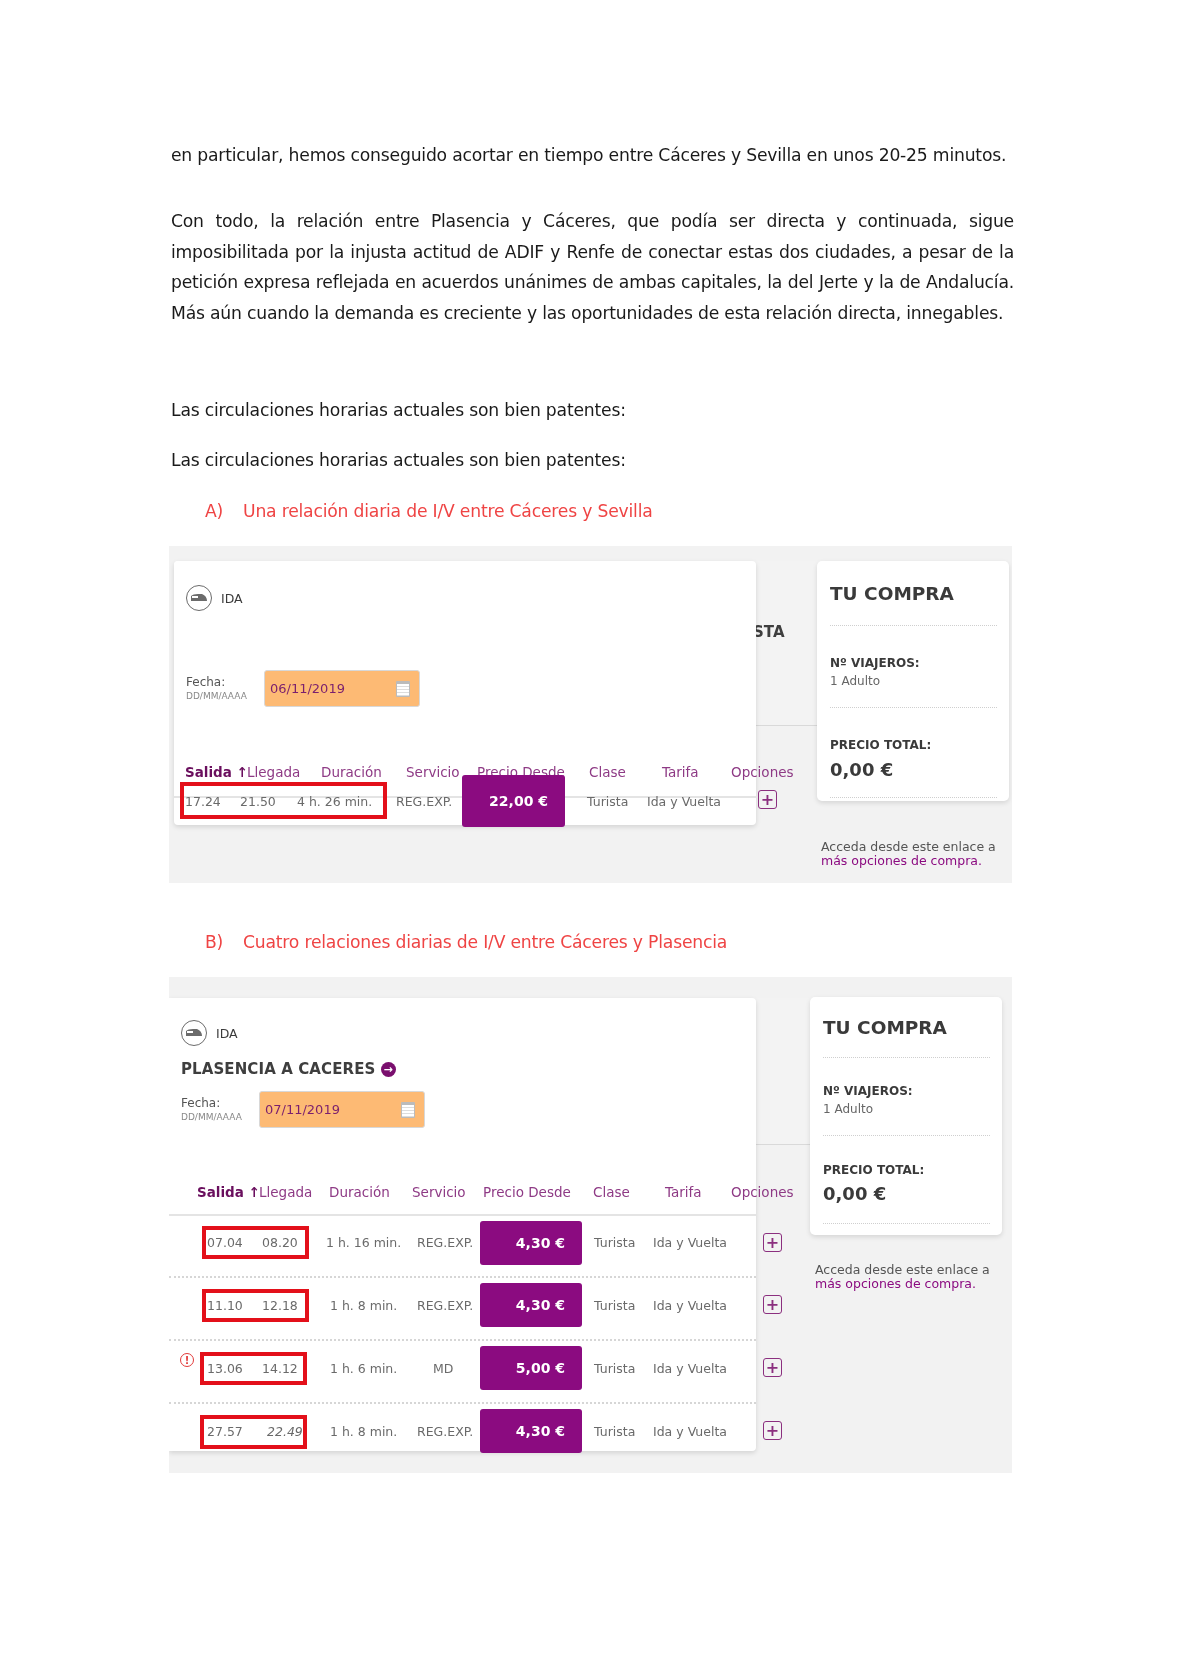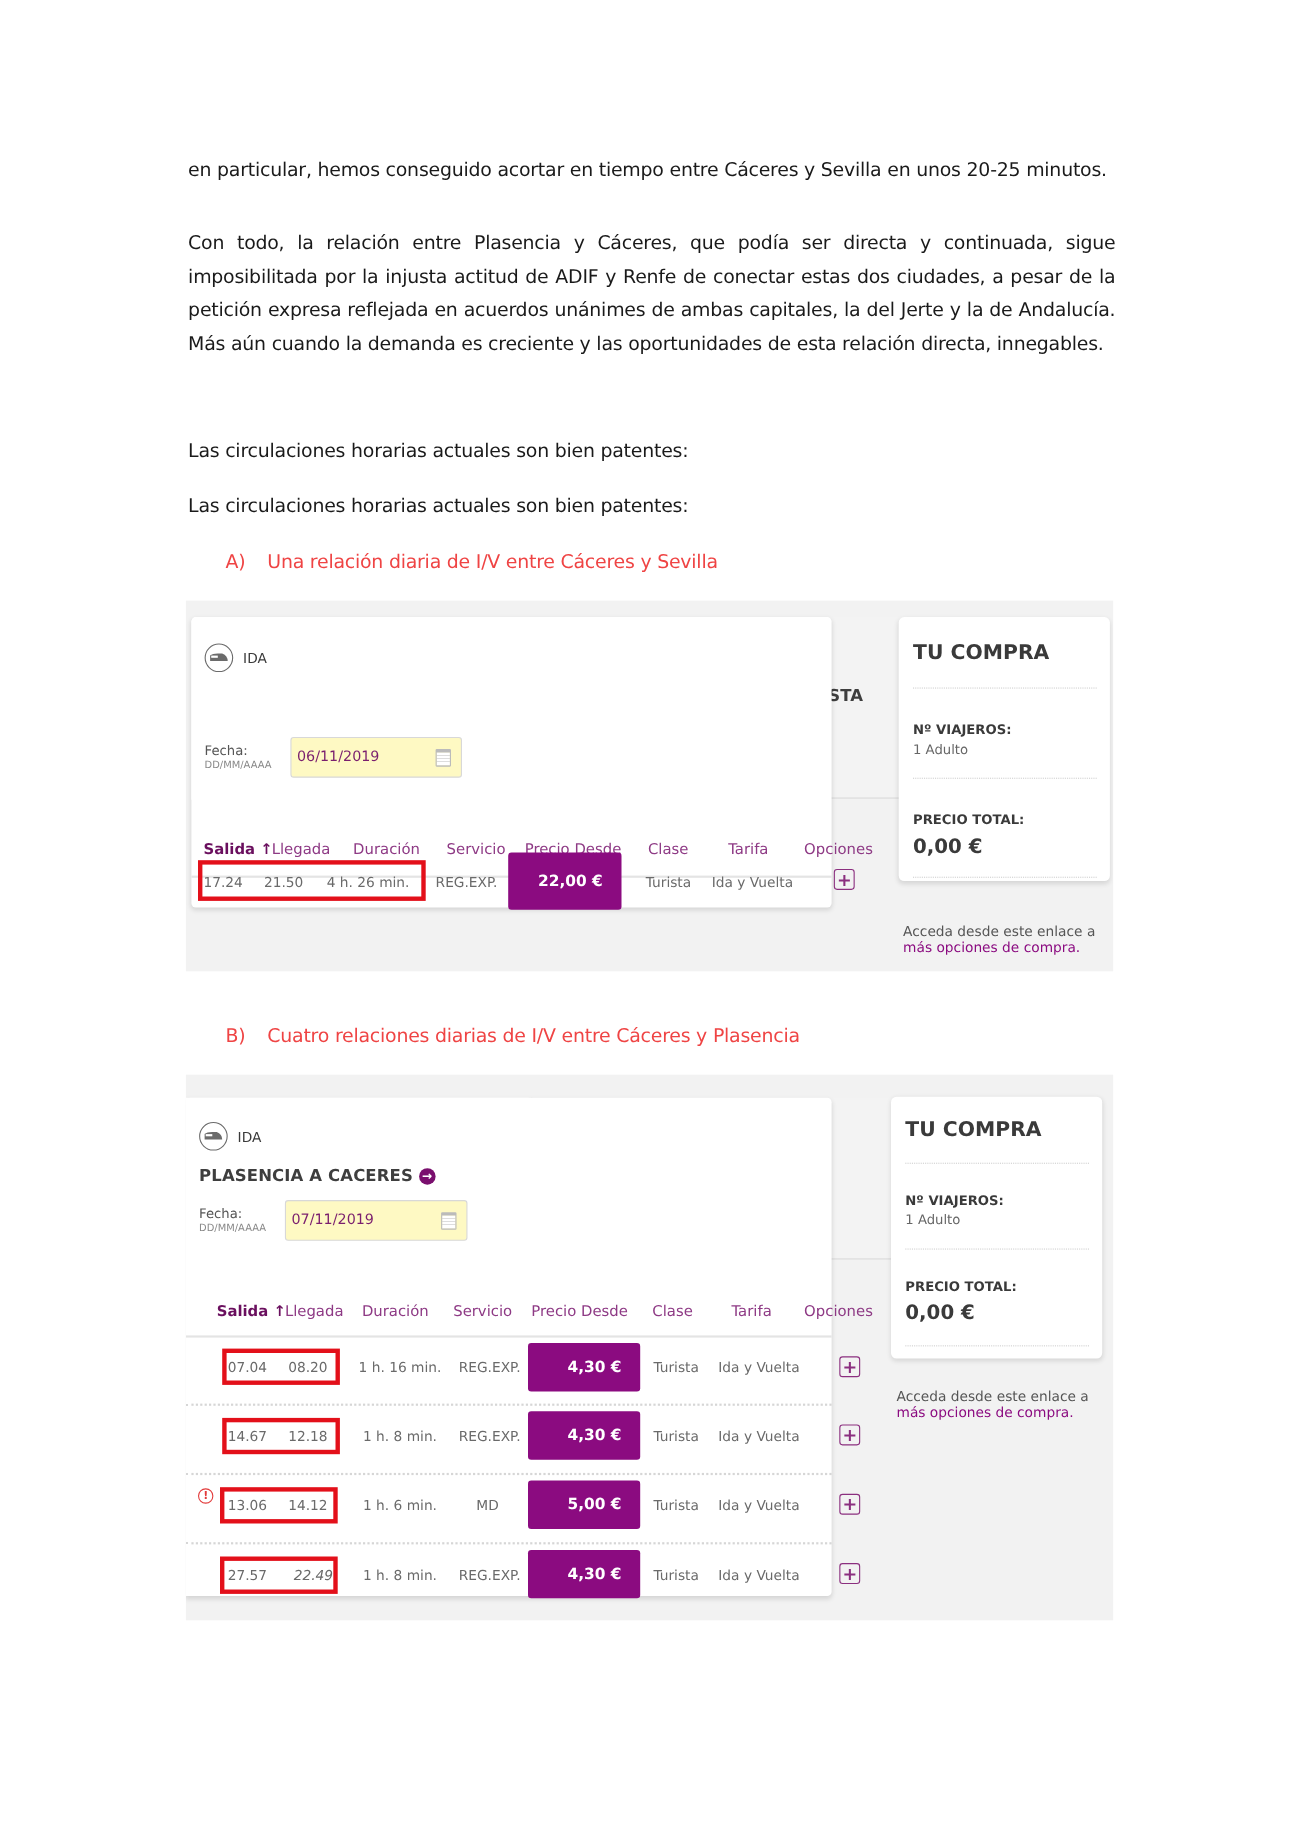--- a/index.html
+++ b/index.html
@@ -21,21 +21,21 @@
   .train-icon { width: 26px; height: 26px; border-radius: 50%; border: 1.5px solid #6b6b6b; display: flex; align-items: center; justify-content: center; background: #fff; }
   .train-icon svg { width: 18px; height: 12px; }
   .dir-label { font-family: "DejaVu Sans", sans-serif; font-weight: normal; font-size: 12.5px; color: #3a3a3a; }
 
   .route { position: absolute; font-family: "DejaVu Sans", sans-serif; font-weight: bold; font-size: 15px; color: #3e3e3e; letter-spacing: 0.1px; }
   .arrow-circ { display: inline-flex; width: 15px; height: 15px; border-radius: 50%; background: #7a0f6e; color: #fff; font-size: 11px; font-weight: bold; align-items: center; justify-content: center; vertical-align: middle; line-height: 1; }
 
   .fecha { position: absolute; font-family: "DejaVu Sans", sans-serif; }
   .fecha .f1 { font-size: 12px; color: #555; }
   .fecha .f2 { font-size: 9px; color: #888; margin-top: 2px; }
-  .date-input { position: absolute; height: 37px; width: 156px; background: #fef9c3; border: 1.5px solid #d8d8d8; border-radius: 3px; display: flex; align-items: center; padding-left: 5px; font-family: "DejaVu Sans", sans-serif; font-size: 13px; color: #7a1f6e; }
+  .date-input { position: absolute; height: 37px; width: 156px; background: #fdba74; border: 1.5px solid #d8d8d8; border-radius: 3px; display: flex; align-items: center; padding-left: 5px; font-family: "DejaVu Sans", sans-serif; font-size: 13px; color: #7a1f6e; }
   .cal-icon { position: absolute; right: 9px; top: 10px; width: 14px; height: 16px; border: 1.5px solid #bbb; border-top-width: 3px; border-radius: 1px; background: repeating-linear-gradient(#fff 0 2px, #ddd 2px 3px); }
 
   .col-heads { position: absolute; display: flex; font-family: "DejaVu Sans", sans-serif; font-size: 13.5px; color: #8e3a85; }
   .col-heads span { position: absolute; white-space: nowrap; }
   .col-heads .active { color: #6a0f5e; font-weight: bold; }
 
   .hline { position: absolute; height: 2px; background: #e4e4e4; }
   .dline { position: absolute; height: 0; border-top: 2px dotted #d6d6d6; }
 
   .row-cell { position: absolute; font-family: "DejaVu Sans", sans-serif; font-size: 12.5px; color: #6a6a6a; white-space: nowrap; }
@@ -234,21 +234,21 @@
     <span class="row-cell" style="left:425px; top:258px;">Turista</span>
     <span class="row-cell" style="left:484px; top:258px;">Ida y Vuelta</span>
     <div class="plus-btn" style="left:594px; top:256px;">
         <span>+</span>
       </div>
   </div>
   <div class="dline" style="left:0; top:299px; width:587px;"></div>
 
   <div>
     <div class="time-box" style="left:33px; top:312px; width:107px; height:33px;"></div>
-    <span class="row-cell" style="left:38px; top:321px;">14.67</span>
+    <span class="row-cell" style="left:38px; top:321px;">11.10</span>
     <span class="row-cell" style="left:93px; top:321px;">12.18</span>
     <span class="row-cell" style="left:161px; top:321px;">1 h. 8 min.</span>
     <span class="row-cell" style="left:248px; top:321px;">REG.EXP.</span>
     <div class="price-btn" style="left:311px; top:306px; width:102px; height:44px;">
         <span>4,30 €</span>
       </div>
     <span class="row-cell" style="left:425px; top:321px;">Turista</span>
     <span class="row-cell" style="left:484px; top:321px;">Ida y Vuelta</span>
     <div class="plus-btn" style="left:594px; top:318px;">
         <span>+</span>

